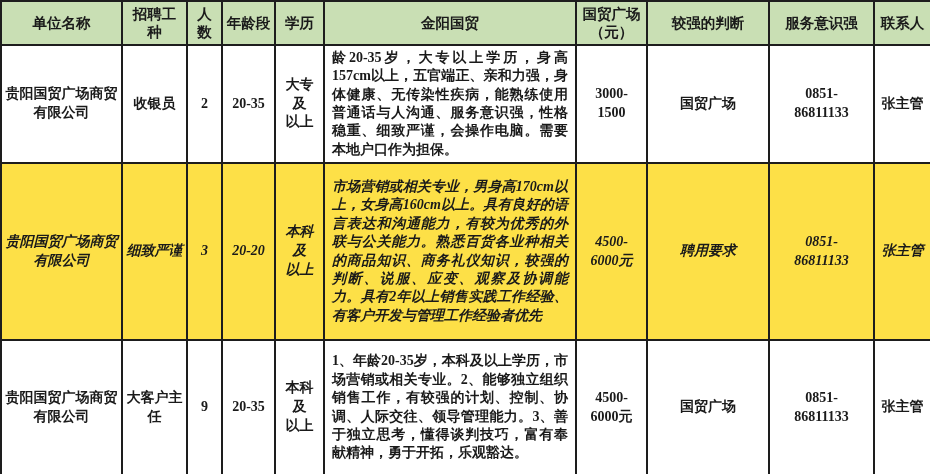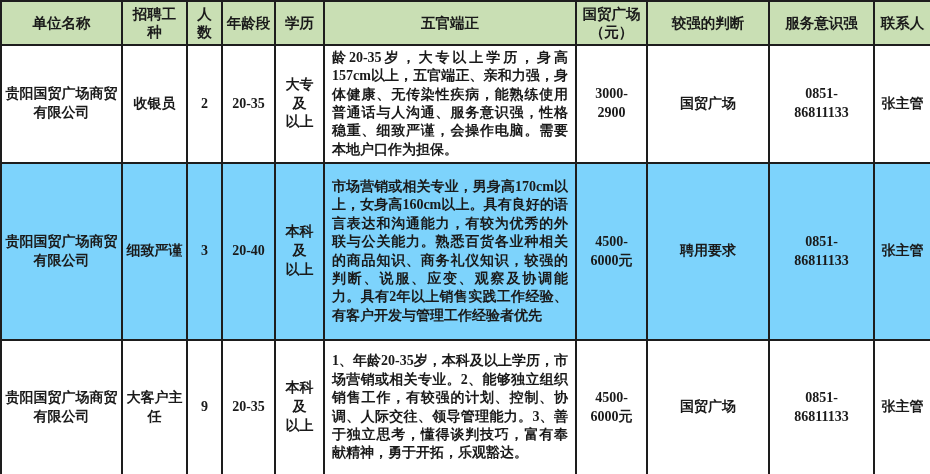--- a/index.html
+++ b/index.html
@@ -30,21 +30,22 @@
     padding: 1px 3px;
     white-space: pre-line;
     overflow: hidden;
   }
   .recruit th {
     background: #c9dfb4;
     font-size: 14.5px;
     line-height: 1.25;
   }
   tr.stripe td {
-    background: #7dd3fc;
+    background: #fde047;
+    font-style: italic;
   }
   td.req {
     text-align: justify;
     white-space: normal;
     padding: 2px 7px;
     font-size: 14px;
     line-height: 1.32;
   }
   tr.hdr    { height: 44px; }
   tr.r0     { height: 118px; }
@@ -67,51 +68,51 @@
     <col style="width:105px">
     <col style="width:57px">
   </colgroup>
   <thead>
     <tr class="hdr">
       <th>单位名称</th>
       <th>招聘工种</th>
       <th>人数</th>
       <th>年龄段</th>
       <th>学历</th>
-      <th>五官端正</th>
+      <th>金阳国贸</th>
       <th>国贸广场
 （元）</th>
       <th>较强的判断</th>
       <th>服务意识强</th>
       <th>联系人</th>
     </tr>
   </thead>
   <tbody>
     <tr class="r0">
       <td>贵阳国贸广场商贸
 有限公司</td>
       <td>收银员</td>
       <td>2</td>
       <td>20-35</td>
       <td>大专及
 以上</td>
       <td class="req">龄20-35岁，大专以上学历，身高157cm以上，五官端正、亲和力强，身体健康、无传染性疾病，能熟练使用普通话与人沟通、服务意识强，性格稳重、细致严谨，会操作电脑。需要本地户口作为担保。</td>
       <td>3000-
-2900</td>
+1500</td>
       <td>国贸广场</td>
       <td>0851-
 86811133</td>
       <td>张主管</td>
     </tr>
     <tr class="r1 stripe">
       <td>贵阳国贸广场商贸
 有限公司</td>
       <td>细致严谨</td>
       <td>3</td>
-      <td>20-40</td>
+      <td>20-20</td>
       <td>本科及
 以上</td>
       <td class="req">市场营销或相关专业，男身高170cm以上，女身高160cm以上。具有良好的语言表达和沟通能力，有较为优秀的外联与公关能力。熟悉百货各业种相关的商品知识、商务礼仪知识，较强的判断、说服、应变、观察及协调能力。具有2年以上销售实践工作经验、有客户开发与管理工作经验者优先</td>
       <td>4500-
 6000元</td>
       <td>聘用要求</td>
       <td>0851-
 86811133</td>
       <td>张主管</td>
     </tr>

